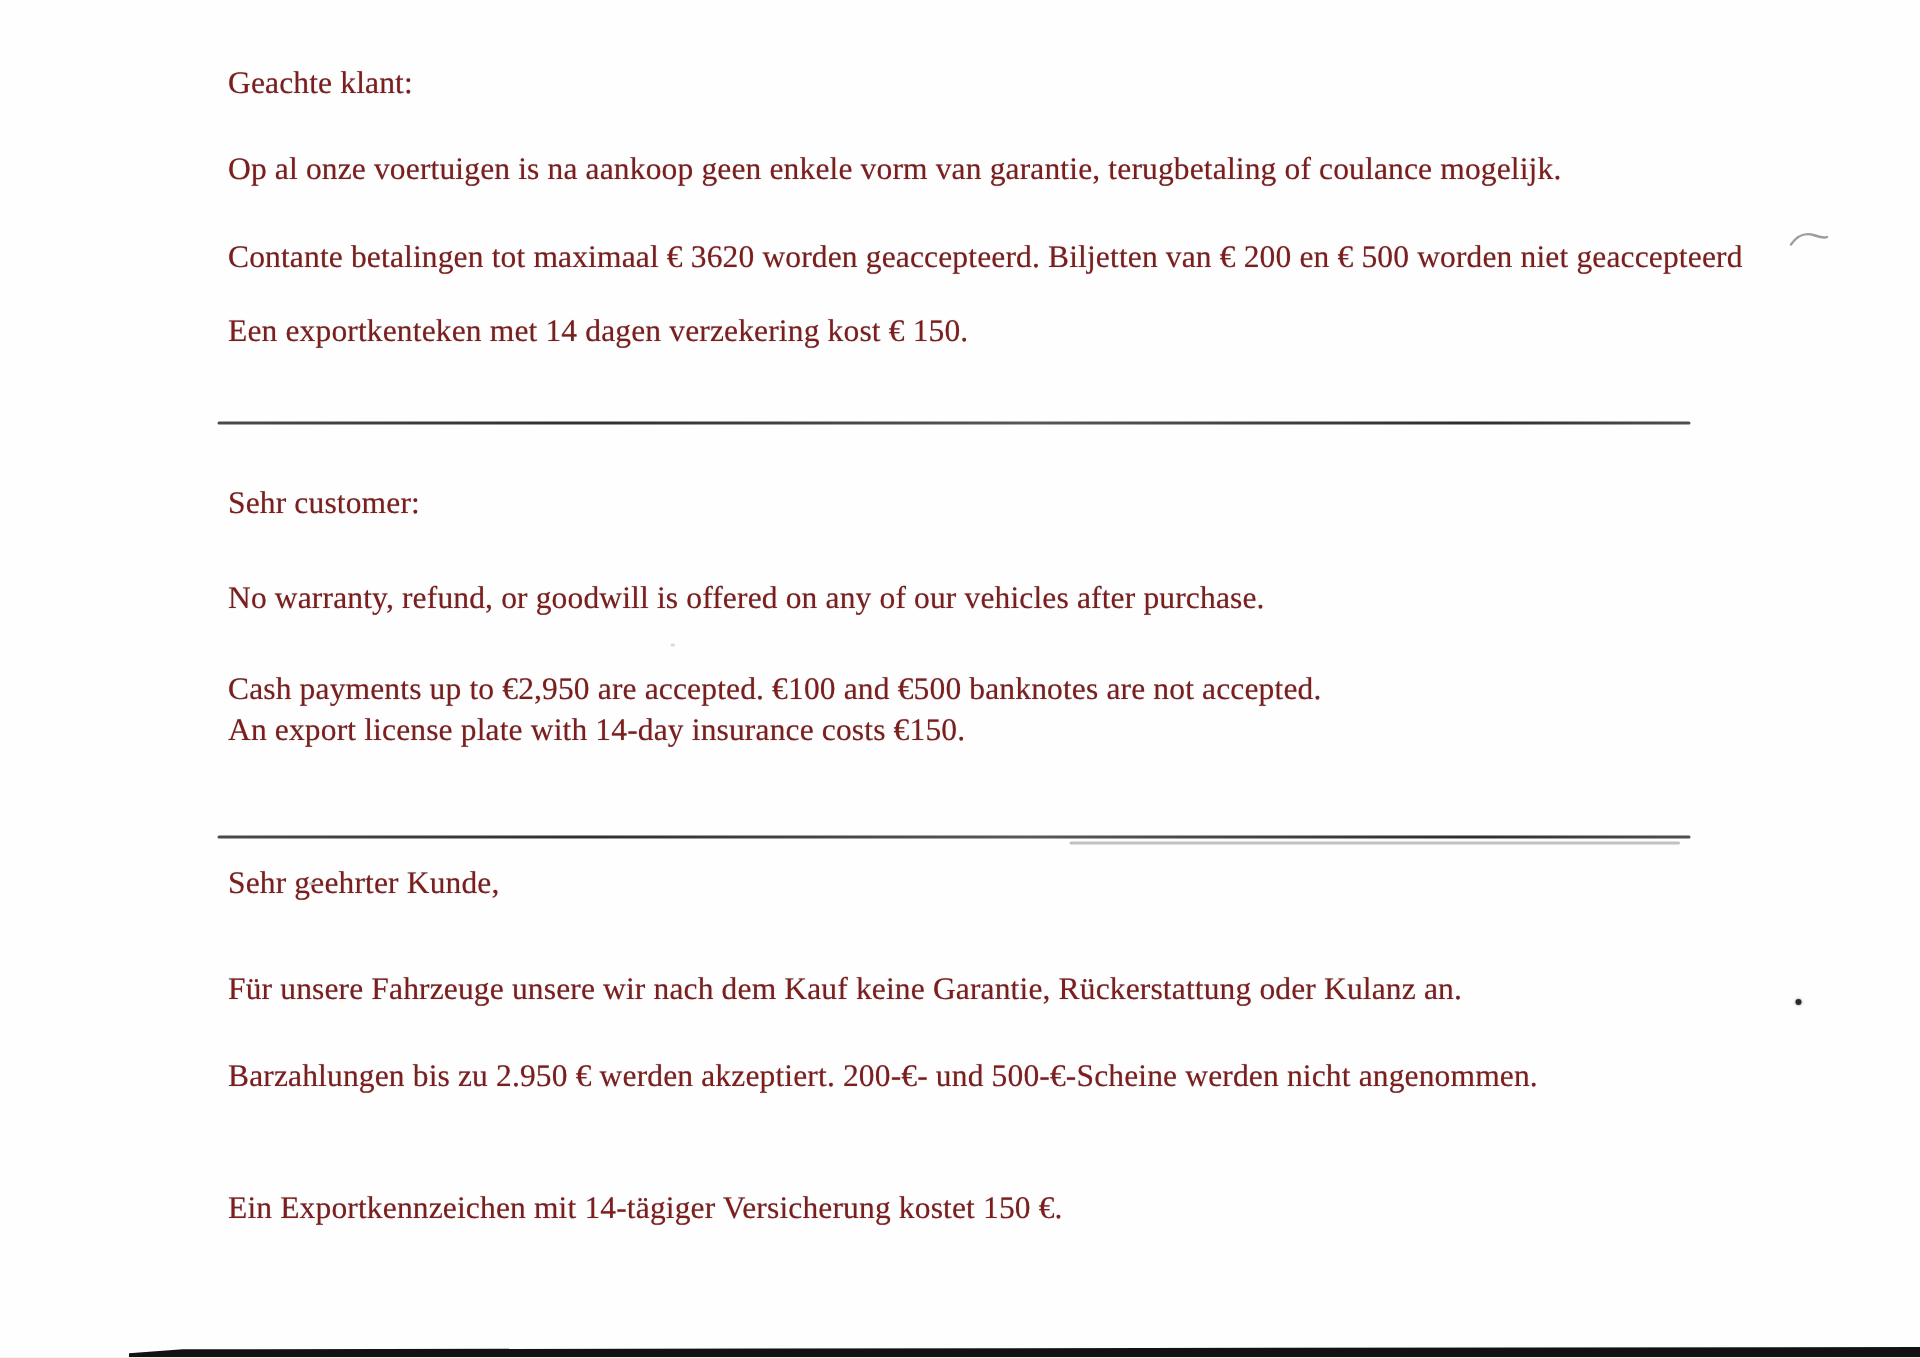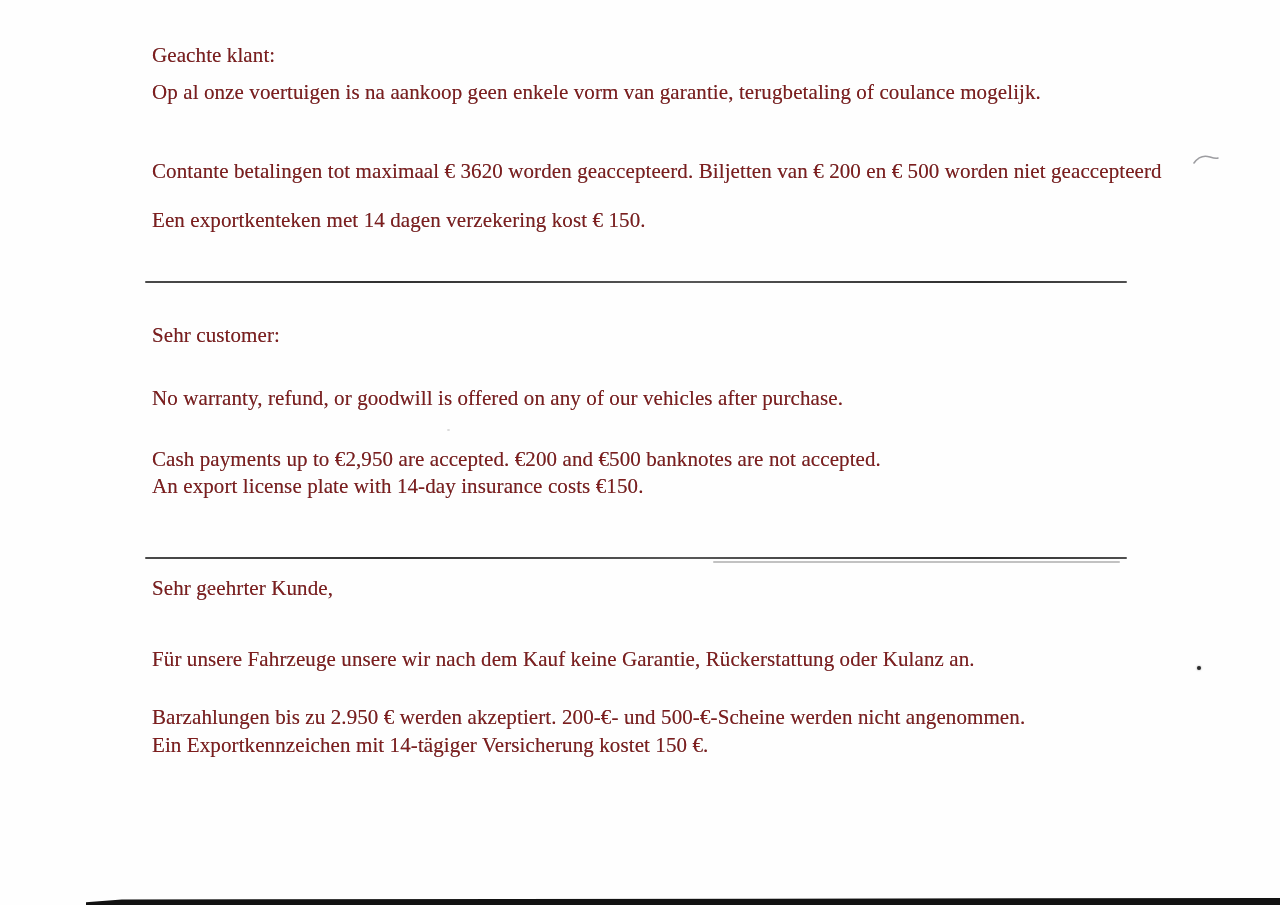--- a/index.html
+++ b/index.html
@@ -89,42 +89,42 @@
     clip-path: polygon(0% 60%, 3% 22%, 100% 0%, 100% 100%, 0% 100%);
   }
 </style>
 </head>
 <body>
 
 <div class="page">
 
   <section>
     <p class="line" style="top:43px">Geachte klant:</p>
-    <p class="line" style="top:80px">Op al onze voertuigen is na aankoop geen enkele vorm van garantie, terugbetaling of coulance mogelijk.</p>
+    <p class="line" style="top:100px">Op al onze voertuigen is na aankoop geen enkele vorm van garantie, terugbetaling of coulance mogelijk.</p>
     <p class="line" style="top:159px">Contante betalingen tot maximaal € 3620 worden geaccepteerd. Biljetten van € 200 en € 500 worden niet geaccepteerd</p>
     <p class="line" style="top:208px">Een exportkenteken met 14 dagen verzekering kost € 150.</p>
   </section>
 
   <div class="rule" style="top:281px"></div>
 
   <section>
     <p class="line" style="top:323px">Sehr customer:</p>
     <p class="line" style="top:386px">No warranty, refund, or goodwill is offered on any of our vehicles after purchase.</p>
-    <p class="line" style="top:447px">Cash payments up to €2,950 are accepted. €200 and €500 banknotes are not accepted.</p>
+    <p class="line" style="top:447px">Cash payments up to €2,950 are accepted. €100 and €500 banknotes are not accepted.</p>
     <p class="line" style="top:474px">An export license plate with 14-day insurance costs €150.</p>
   </section>
 
   <div class="rule" style="top:557px"></div>
   <div class="rule-echo" style="top:561px"></div>
 
   <section>
     <p class="line" style="top:576px">Sehr geehrter Kunde,</p>
     <p class="line" style="top:647px">Für unsere Fahrzeuge unsere wir nach dem Kauf keine Garantie, Rückerstattung oder Kulanz an.</p>
     <p class="line" style="top:705px">Barzahlungen bis zu 2.950 € werden akzeptiert. 200-€- und 500-€-Scheine werden nicht angenommen.</p>
-    <p class="line" style="top:733px">Ein Exportkennzeichen mit 14-tägiger Versicherung kostet 150 €.</p>
+    <p class="line" style="top:793px">Ein Exportkennzeichen mit 14-tägiger Versicherung kostet 150 €.</p>
   </section>
 
   <svg class="pen-mark" viewBox="0 0 26 16">
     <path d="M1,12 C6,5 11,4 17,6 C20,7 23,8 25,7" fill="none" stroke="#9d9da1" stroke-width="1.6" stroke-linecap="round"></path>
   </svg>
   <div class="ink-dot"></div>
   <div class="speck-1"></div>
   <div class="speck-2"></div>
   <div class="scan-edge-bar"></div>
 

